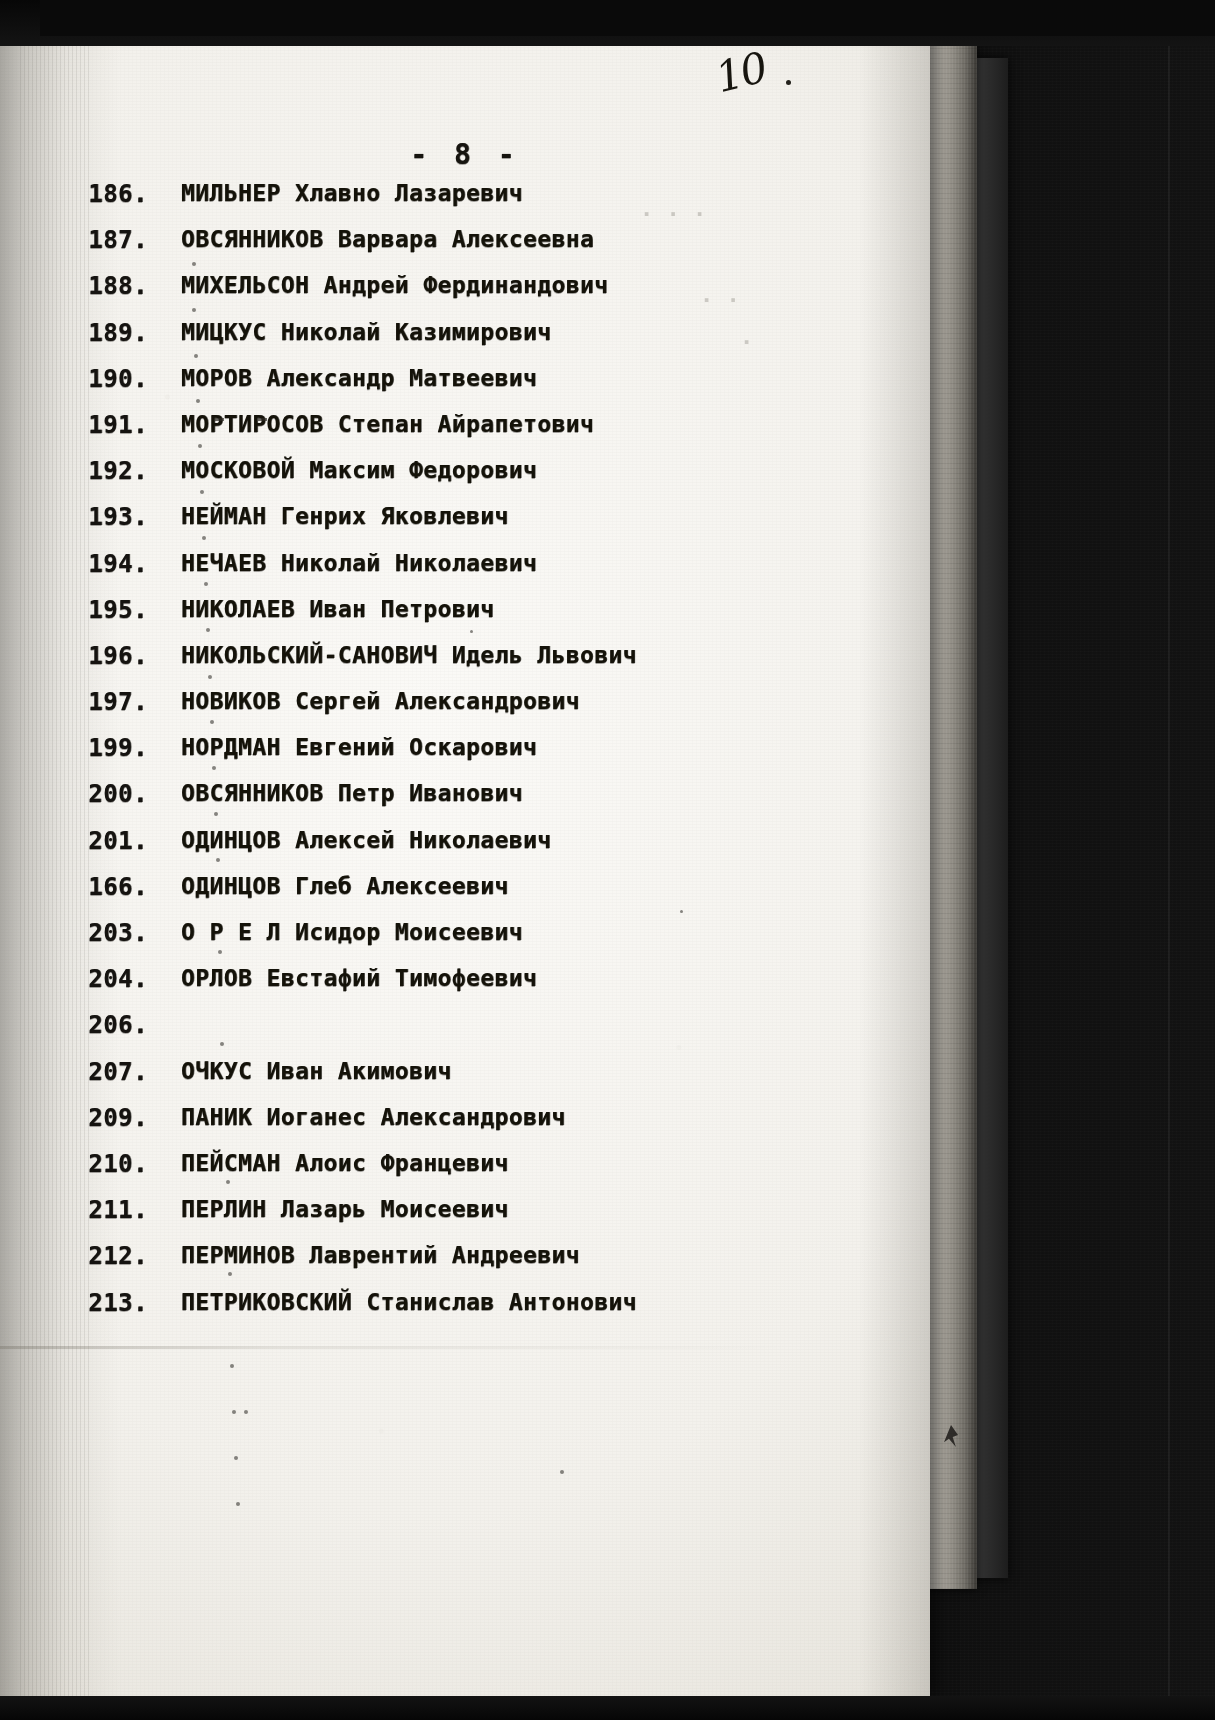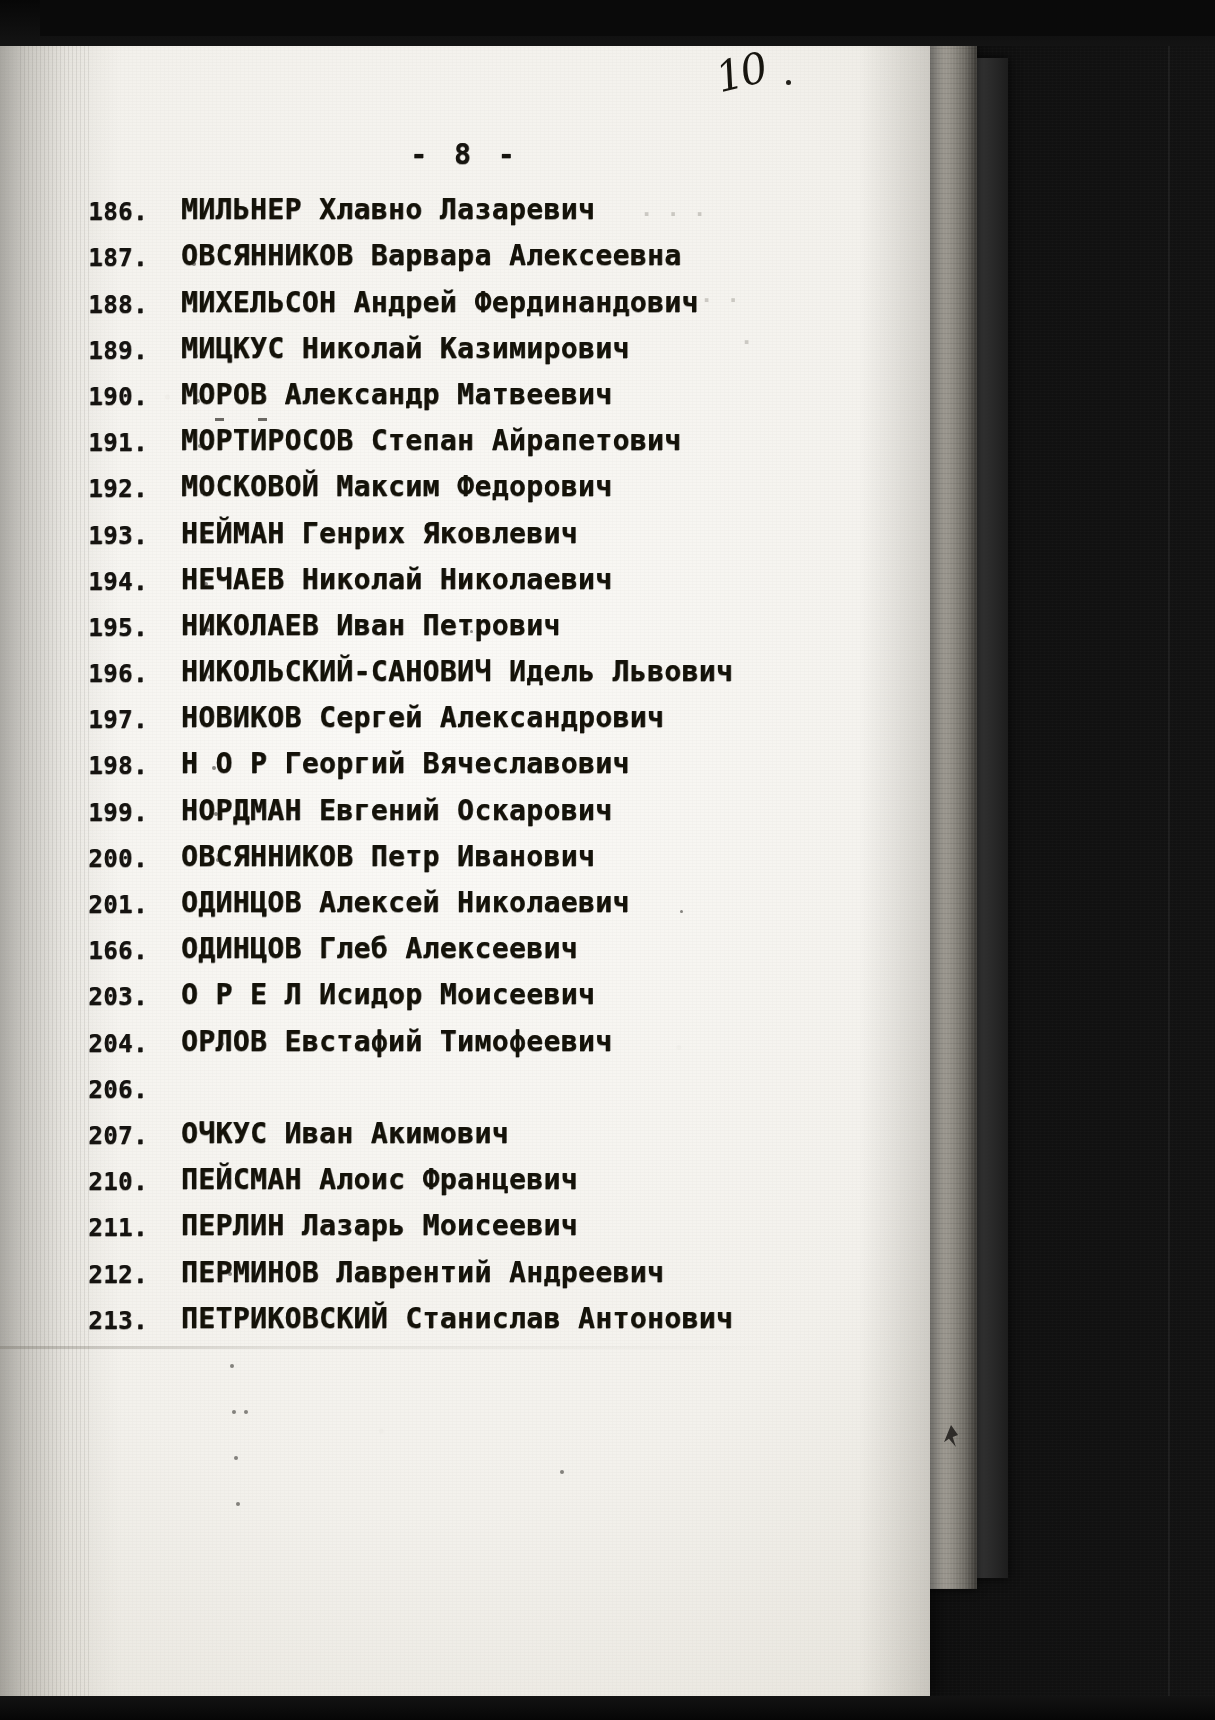--- a/index.html
+++ b/index.html
@@ -189,37 +189,37 @@
     text-shadow: 0.6px 0 0 rgba(20,18,14,.55), 0 0.6px 0 rgba(20,18,14,.35);
   }
 
   .list {
     position: absolute;
     left: 0; top: 150px;
     width: 930px;
   }
   .row {
     display: flex;
-    align-items: flex-end;
+    align-items: flex-start;
     height: 46.2px;
   }
   .num {
     width: 148px;
     flex: 0 0 148px;
     text-align: right;
     padding-right: 0px;
     font-size: 24px;
     font-weight: 700;
     color: #151310;
     letter-spacing: 0.5px;
     text-shadow: 0.7px 0 0 rgba(20,18,14,.6), 0 0.7px 0 rgba(20,18,14,.35);
   }
   .name {
     padding-left: 33px;
-    font-size: 28px;
+    font-size: 23px;
     font-weight: 700;
     color: #141209;
     letter-spacing: 0.4px;
     white-space: nowrap;
     text-shadow: 0.7px 0 0 rgba(18,16,12,.6), 0 0.7px 0 rgba(18,16,12,.38);
   }
   
   .row[data-spaced="true"] .name { letter-spacing: 0.4px; }
 
   
@@ -316,24 +316,20 @@
             <div class="name">НИКОЛАЕВ Иван Петрович</div>
           </div>
           <div class="row" data-spaced="false">
             <div class="num">196.</div>
             <div class="name">НИКОЛЬСКИЙ-САНОВИЧ Идель Львович</div>
           </div>
           <div class="row" data-spaced="false">
             <div class="num">197.</div>
             <div class="name">НОВИКОВ Сергей Александрович</div>
           </div>
-          <div class="row" data-spaced="true">
-            <div class="num">198.</div>
-            <div class="name">Н О Р  Георгий Вячеславович</div>
-          </div>
           <div class="row" data-spaced="false">
             <div class="num">199.</div>
             <div class="name">НОРДМАН Евгений Оскарович</div>
           </div>
           <div class="row" data-spaced="false">
             <div class="num">200.</div>
             <div class="name">ОВСЯННИКОВ Петр Иванович</div>
           </div>
           <div class="row" data-spaced="false">
             <div class="num">201.</div>
@@ -350,20 +346,24 @@
           <div class="row" data-spaced="false">
             <div class="num">204.</div>
             <div class="name">ОРЛОВ Евстафий Тимофеевич</div>
           </div>
           <div class="row" data-spaced="false">
             <div class="num">206.</div>
           </div>
           <div class="row" data-spaced="false">
             <div class="num">207.</div>
             <div class="name">ОЧКУС Иван Акимович</div>
+          </div>
+          <div class="row" data-spaced="false">
+            <div class="num">209.</div>
+            <div class="name">ПАНИК Иоганес Александрович</div>
           </div>
           <div class="row" data-spaced="false">
             <div class="num">210.</div>
             <div class="name">ПЕЙСМАН Алоис Францевич</div>
           </div>
           <div class="row" data-spaced="false">
             <div class="num">211.</div>
             <div class="name">ПЕРЛИН Лазарь Моисеевич</div>
           </div>
           <div class="row" data-spaced="false">

